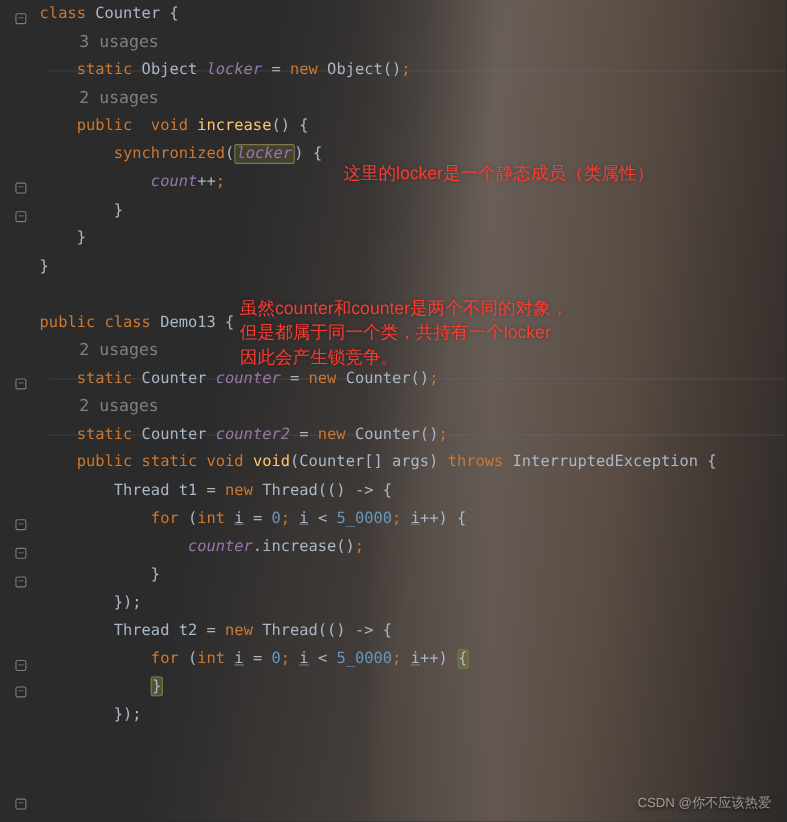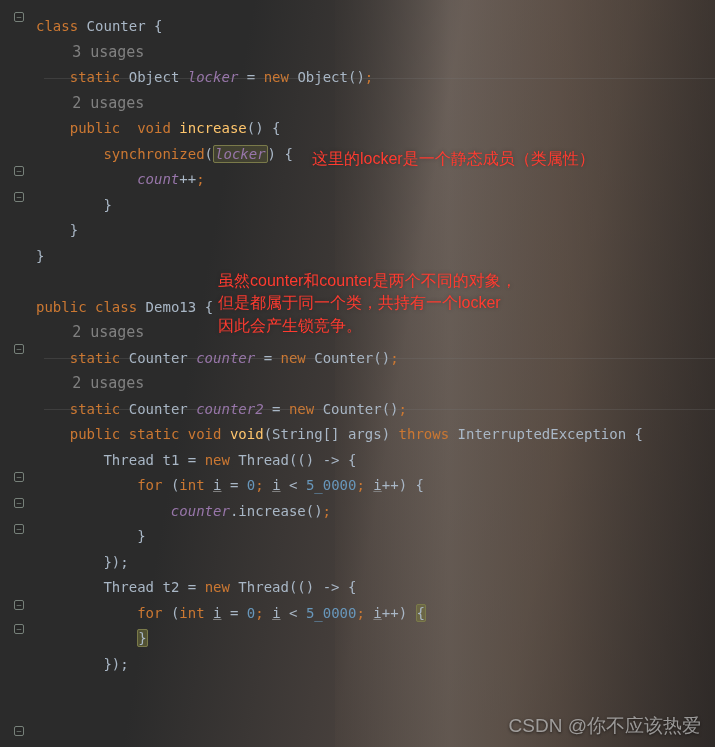--- a/index.html
+++ b/index.html
@@ -28,21 +28,21 @@
     position: absolute;
     right: 0; top: 0;
     width: 380px; height: 747px;
     background:
       linear-gradient(90deg, rgba(60,55,50,0.3) 0%, rgba(200,185,170,0.35) 30%, rgba(130,110,95,0.5) 60%, rgba(50,45,42,0.8) 100%);
     z-index: -1;
   }
   .editor {
     position: relative;
     z-index: 2;
-    padding-top: 14px;
+    padding-top: 0;
   }
   .gutter {
     position: absolute;
     left: 0; top: 6px;
     width: 32px;
     height: 100%;
   }
   .gutter-mark {
     position: absolute;
     left: 14px;
@@ -99,21 +99,21 @@
     line-height: 1.4;
     z-index: 5;
     text-shadow: 0 0 4px rgba(0,0,0,0.3);
   }
   .watermark {
     position: absolute;
     right: 14px;
     bottom: 8px;
     color: rgba(200,200,200,0.7);
     font-family: "PingFang SC","Microsoft YaHei", sans-serif;
-    font-size: 19px;
+    font-size: 12px;
     z-index: 6;
     text-shadow: 0 1px 3px rgba(0,0,0,0.6);
     text-align: center;
   }
 </style>
 </head>
 <body>
 
 <div class="bg-window"></div>
 <div class="bg-overlay"></div>
@@ -158,21 +158,21 @@
   <div class="line"><span class="kw">public</span> <span class="kw">class</span> <span class="plain">Demo13</span> <span class="plain">{</span></div>
 
   <div class="line usage">    <span>2 usages</span></div>
 
   <div class="line hr-after">    <span class="kw">static</span> <span class="plain">Counter</span> <span class="field">counter</span> <span class="op">=</span> <span class="kw">new</span> <span class="plain">Counter</span><span class="plain">()</span><span class="punc">;</span></div>
 
   <div class="line usage">    <span>2 usages</span></div>
 
   <div class="line hr-after">    <span class="kw">static</span> <span class="plain">Counter</span> <span class="field">counter2</span> <span class="op">=</span> <span class="kw">new</span> <span class="plain">Counter</span><span class="plain">()</span><span class="punc">;</span></div>
 
-  <div class="line">    <span class="kw">public</span> <span class="kw">static</span> <span class="kw">void</span> <span class="fn">void</span><span class="plain">(</span><span class="plain">String[]</span> <span class="plain">args</span><span class="plain">)</span> <span class="kw">throws</span> <span class="plain">InterruptedException</span> <span class="plain">{</span></div>
+  <div class="line">    <span class="kw">public</span> <span class="kw">static</span> <span class="kw">void</span> <span class="fn">void</span><span class="plain">(</span><span class="plain">Counter[]</span> <span class="plain">args</span><span class="plain">)</span> <span class="kw">throws</span> <span class="plain">InterruptedException</span> <span class="plain">{</span></div>
 
   <div class="line">        <span class="plain">Thread</span> <span class="plain">t1</span> <span class="op">=</span> <span class="kw">new</span> <span class="plain">Thread</span><span class="plain">(()</span> <span class="plain">-&gt;</span> <span class="plain">{</span></div>
 
   <div class="line">            <span class="kw">for</span> <span class="plain">(</span><span class="kw">int</span> <span class="plain u">i</span> <span class="op">=</span> <span class="num">0</span><span class="punc">;</span> <span class="plain u">i</span> <span class="op">&lt;</span> <span class="num">5_0000</span><span class="punc">;</span> <span class="plain u">i</span><span class="plain">++</span><span class="plain">)</span> <span class="plain">{</span></div>
 
   <div class="line">                <span class="field">counter</span><span class="plain">.</span><span class="plain">increase()</span><span class="punc">;</span></div>
 
   <div class="line">            <span class="plain">}</span></div>
   <div class="line">        <span class="plain">});</span></div>
 

